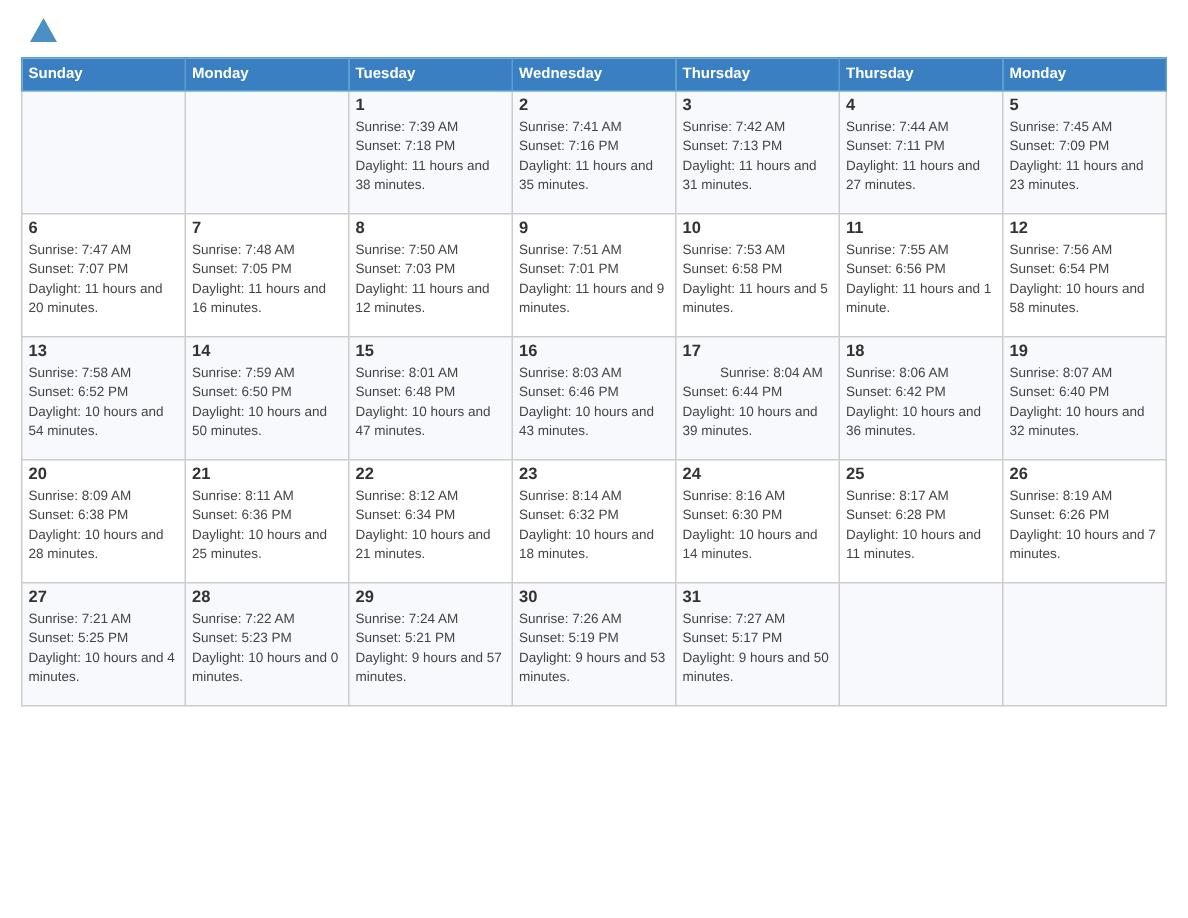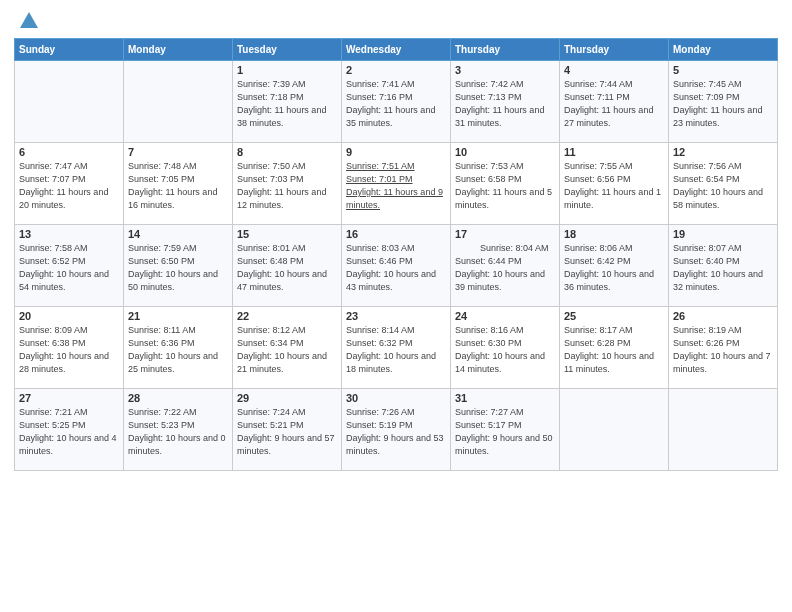--- a/index.html
+++ b/index.html
@@ -152,21 +152,21 @@
         <tr>
           <td><span class="day-number">6</span><span class="day-info" style="white-space: pre-line;">Sunrise: 7:47 AM
 Sunset: 7:07 PM
 Daylight: 11 hours and 20 minutes.</span></td>
           <td><span class="day-number">7</span><span class="day-info" style="white-space: pre-line;">Sunrise: 7:48 AM
 Sunset: 7:05 PM
 Daylight: 11 hours and 16 minutes.</span></td>
           <td><span class="day-number">8</span><span class="day-info" style="white-space: pre-line;">Sunrise: 7:50 AM
 Sunset: 7:03 PM
 Daylight: 11 hours and 12 minutes.</span></td>
-          <td><span class="day-number">9</span><span class="day-info" style="white-space: pre-line; text-decoration: underline;">Sunrise: 7:51 AM
+          <td><span class="day-number">9</span><span class="day-info" style="white-space: pre-line;">Sunrise: 7:51 AM
 Sunset: 7:01 PM
 Daylight: 11 hours and 9 minutes.</span></td>
           <td><span class="day-number">10</span><span class="day-info" style="white-space: pre-line;">Sunrise: 7:53 AM
 Sunset: 6:58 PM
 Daylight: 11 hours and 5 minutes.</span></td>
           <td><span class="day-number">11</span><span class="day-info" style="white-space: pre-line;">Sunrise: 7:55 AM
 Sunset: 6:56 PM
 Daylight: 11 hours and 1 minute.</span></td>
           <td><span class="day-number">12</span><span class="day-info" style="white-space: pre-line;">Sunrise: 7:56 AM
 Sunset: 6:54 PM

